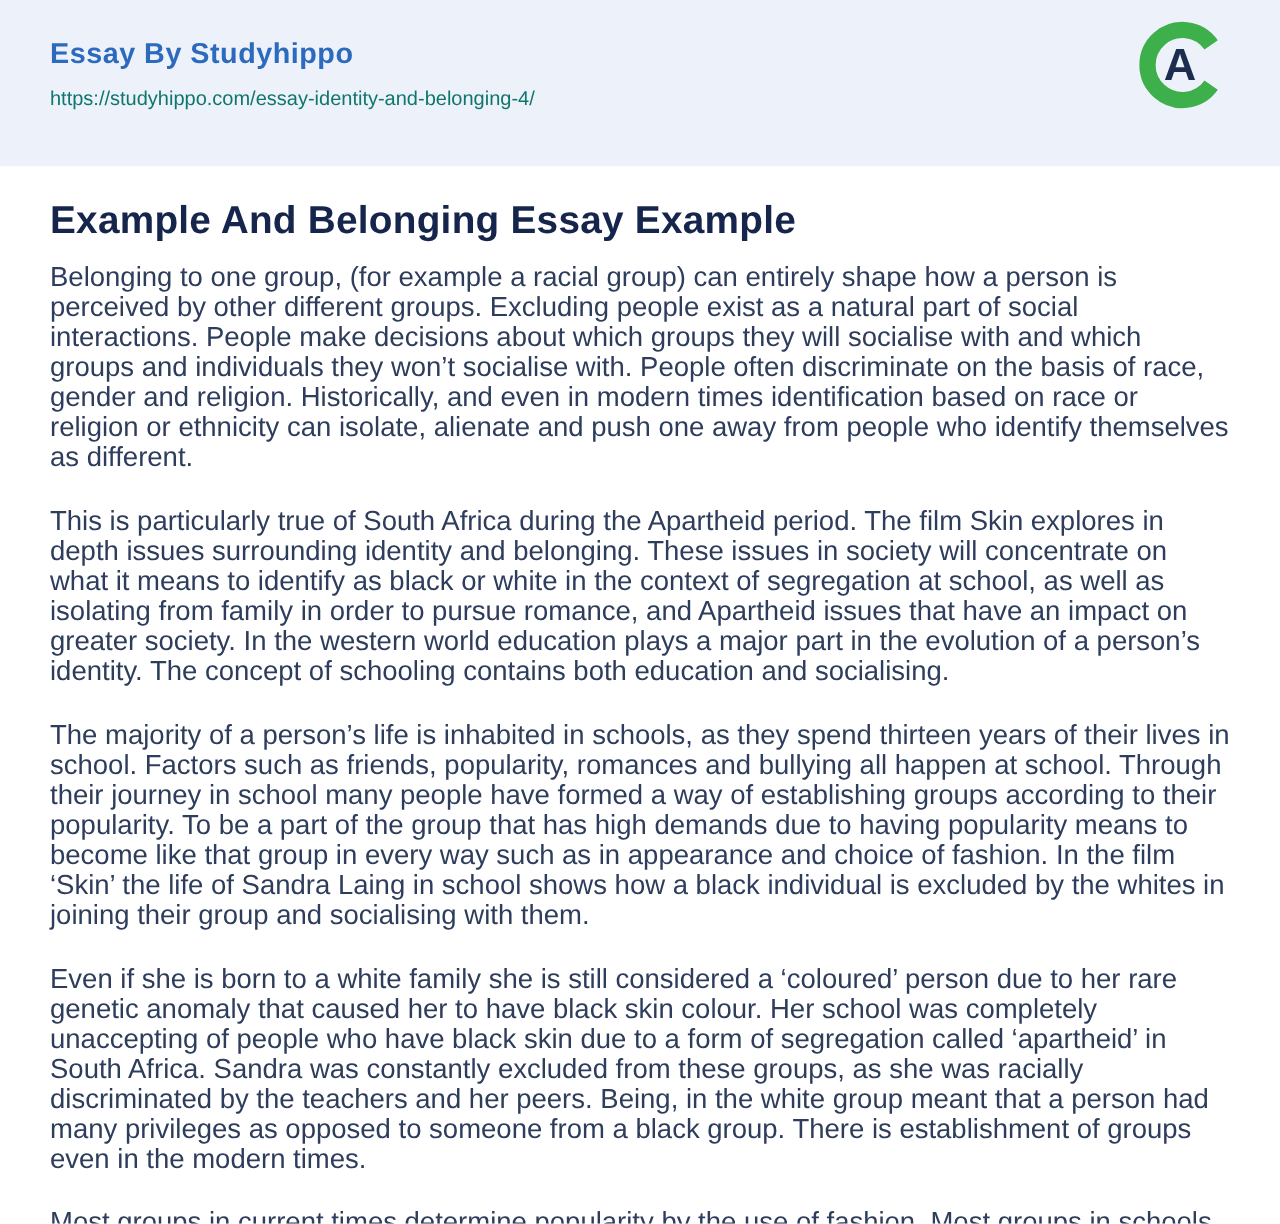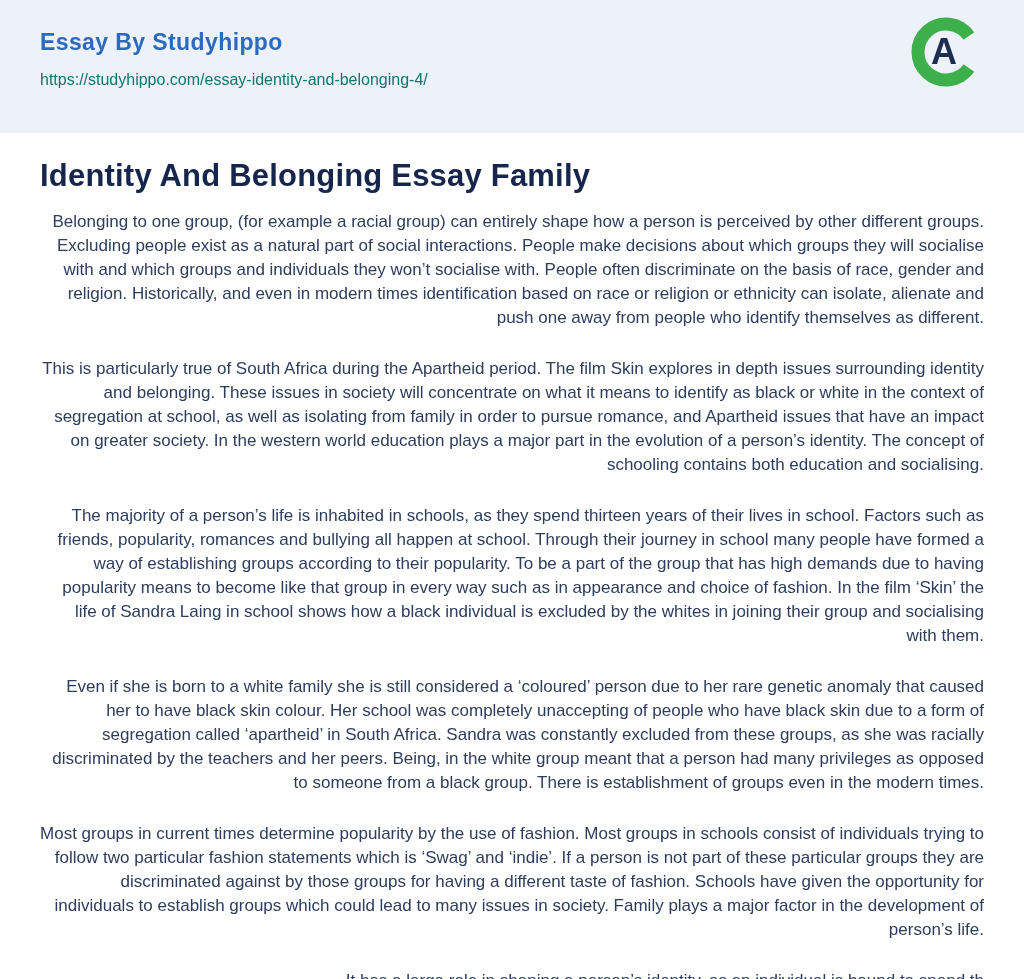--- a/index.html
+++ b/index.html
@@ -53,23 +53,23 @@
     margin: 24px 0 16px 0;
     color: #16254b;
     font-size: 31px;
     font-weight: 800;
     letter-spacing: 0.2px;
     line-height: 1.2;
   }
   .essay p {
     margin: 0 0 27px 0;
     color: #2e3d5c;
-    font-size: 17px;
+    font-size: 22px;
     line-height: 24px;
-    text-align: right;
+    text-align: left;
   }
 </style>
 </head>
 <body>
 
 <div class="page">
 
   <header class="header">
     <div class="site-title">Essay By Studyhippo</div>
     <a class="site-url">https://studyhippo.com/essay-identity-and-belonging-4/</a>
@@ -77,21 +77,21 @@
     <a class="logo">
       <svg width="76" height="76" viewBox="0 0 76 76" aria-hidden="true">
 
         <path d="M 60.9 54.1 A 28 28 0 1 1 60.9 21.9" fill="none" stroke="#3daf4b" stroke-width="13" stroke-linecap="butt"></path>
         <text x="36" y="50" text-anchor="middle" font-family="Liberation Sans, DejaVu Sans, sans-serif" font-size="36" font-weight="bold" fill="#1d2d50">A</text>
       </svg>
     </a>
   </header>
 
   <main class="content">
-    <h1 class="article-title">Identity And Belonging Essay Family</h1>
+    <h1 class="article-title">Example And Belonging Essay Example</h1>
 
     <div class="essay">
       <p>Belonging to one group, (for example a racial group) can entirely shape how a person is perceived by other different groups. Excluding people exist as a natural part of social interactions. People make decisions about which groups they will socialise with and which groups and individuals they won’t socialise with. People often discriminate on the basis of race, gender and religion. Historically, and even in modern times identification based on race or religion or ethnicity can isolate, alienate and push one away from people who identify themselves as different.</p>
       <p>This is particularly true of South Africa during the Apartheid period. The film Skin explores in depth issues surrounding identity and belonging. These issues in society will concentrate on what it means to identify as black or white in the context of segregation at school, as well as isolating from family in order to pursue romance, and Apartheid issues that have an impact on greater society. In the western world education plays a major part in the evolution of a person’s identity. The concept of schooling contains both education and socialising.</p>
       <p>The majority of a person’s life is inhabited in schools, as they spend thirteen years of their lives in school. Factors such as friends, popularity, romances and bullying all happen at school. Through their journey in school many people have formed a way of establishing groups according to their popularity. To be a part of the group that has high demands due to having popularity means to become like that group in every way such as in appearance and choice of fashion. In the film ‘Skin’ the life of Sandra Laing in school shows how a black individual is excluded by the whites in joining their group and socialising with them.</p>
       <p>Even if she is born to a white family she is still considered a ‘coloured’ person due to her rare genetic anomaly that caused her to have black skin colour. Her school was completely unaccepting of people who have black skin due to a form of segregation called ‘apartheid’ in South Africa. Sandra was constantly excluded from these groups, as she was racially discriminated by the teachers and her peers. Being, in the white group meant that a person had many privileges as opposed to someone from a black group. There is establishment of groups even in the modern times.</p>
       <p>Most groups in current times determine popularity by the use of fashion. Most groups in schools consist of individuals trying to follow two particular fashion statements which is ‘Swag’ and ‘indie’. If a person is not part of these particular groups they are discriminated against by those groups for having a different taste of fashion. Schools have given the opportunity for individuals to establish groups which could lead to many issues in society. Family plays a major factor in the development of person’s life.</p>
       <p>It has a large role in shaping a person’s identity, as an individual is bound to spend th</p>
     </div>
   </main>

